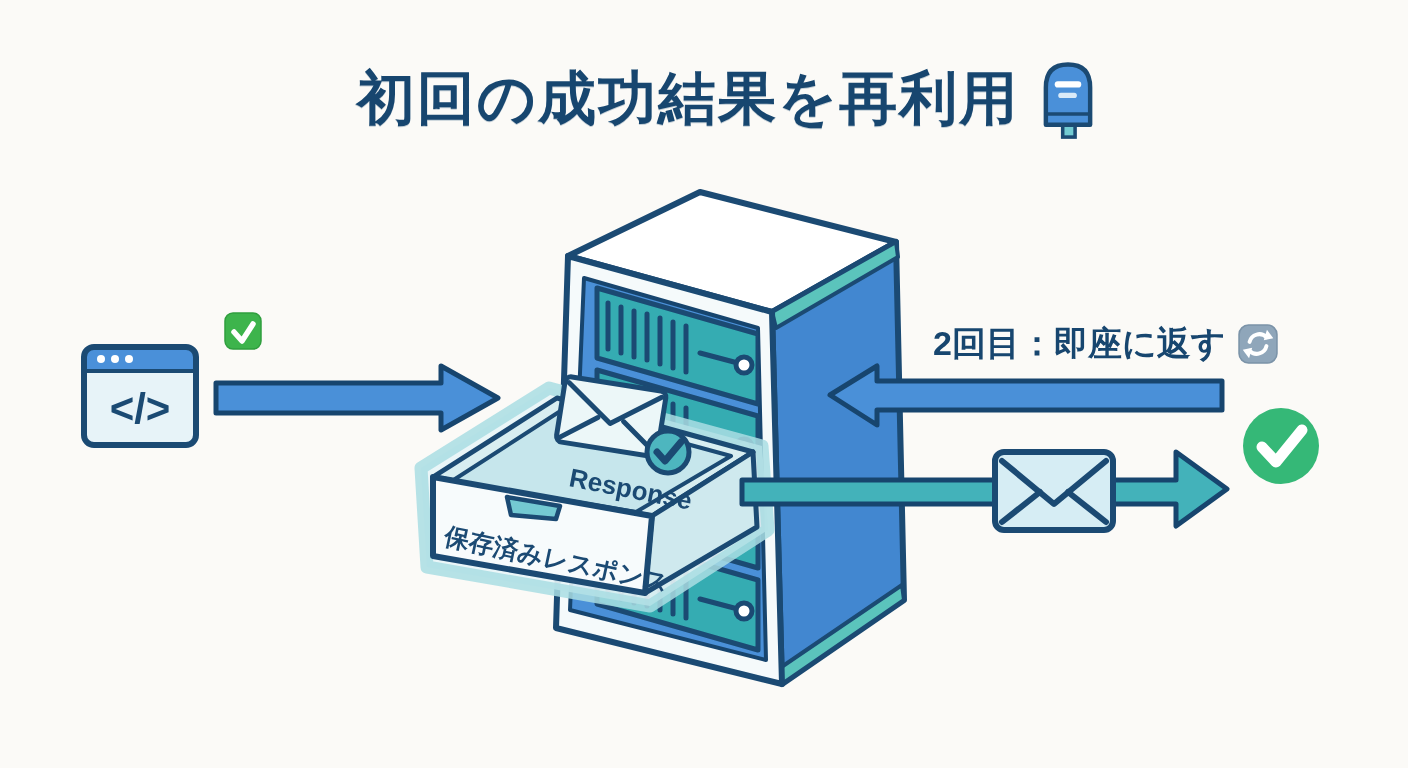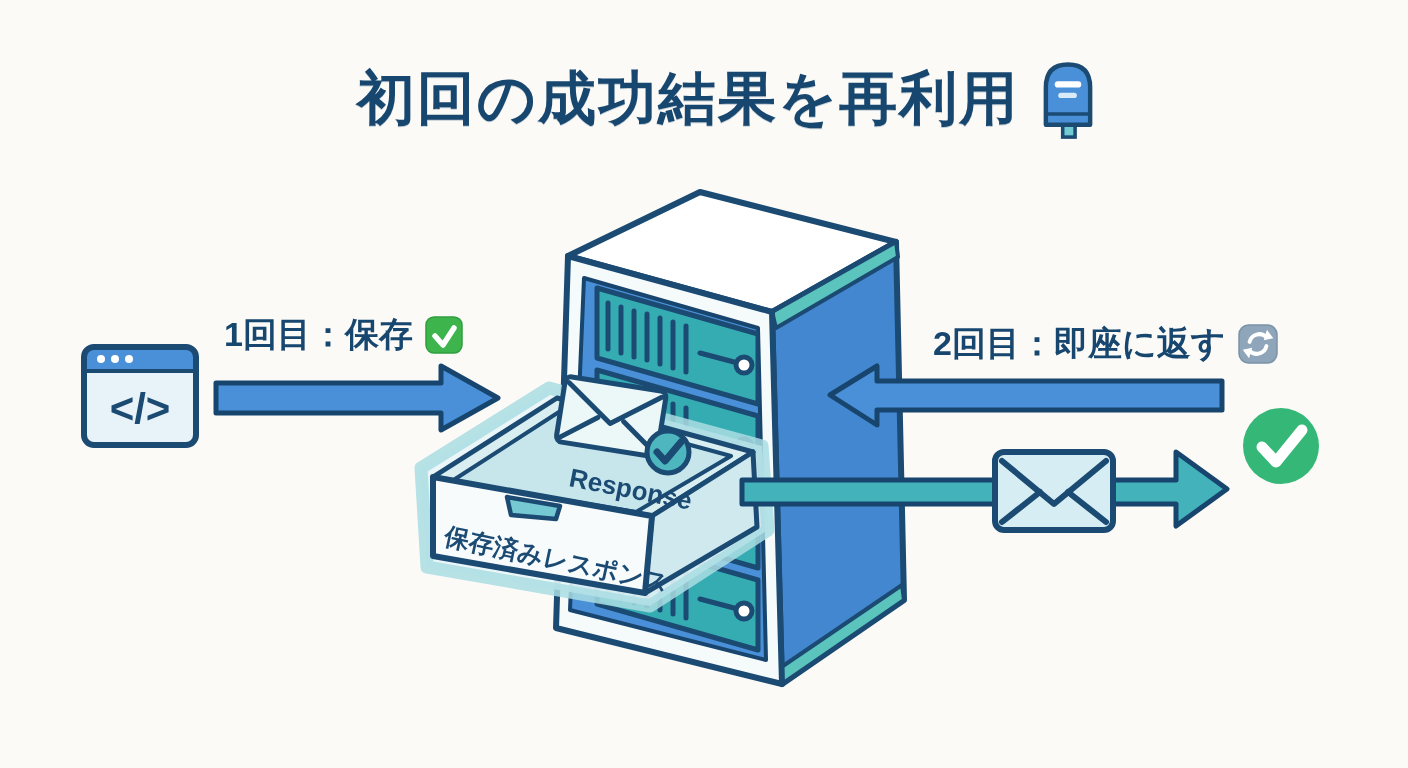--- a/index.html
+++ b/index.html
@@ -110,21 +110,20 @@
     <svg width="62" height="86" viewBox="0 0 70 94">
       <rect x="29" y="72" width="14" height="18" fill="#72cbd2" stroke="#1b4a73" stroke-width="4"></rect>
       <path d="M10,76 L10,34 Q10,8 35,8 Q60,8 60,34 L60,76 Z" fill="#4a90d9" stroke="#1b4a73" stroke-width="5" stroke-linejoin="round"></path>
       <line x1="10" y1="64" x2="60" y2="64" stroke="#1b4a73" stroke-width="4"></line>
       <rect x="20" y="27" width="30" height="7" rx="3.5" fill="#ffffff"></rect>
       <rect x="24" y="40" width="21" height="6" rx="3" fill="#d9eaf8"></rect>
     </svg>
   </div>
 
   <div class="flow-label" id="first-request-label">
-    <span>1回目：保存</span>
     <span class="emoji">
       <svg width="38" height="38" viewBox="0 0 38 38">
         <rect x="1" y="1" width="36" height="36" rx="8" fill="#3db44c" stroke="#2f9e3e" stroke-width="1.5"></rect>
         <path d="M10,20 l8,9 l11,-17" fill="none" stroke="#ffffff" stroke-width="5.5" stroke-linecap="round" stroke-linejoin="round"></path>
       </svg>
     </span>
   </div>
 
   <div class="flow-label" id="second-request-label">
     <span>2回目：即座に返す</span>

